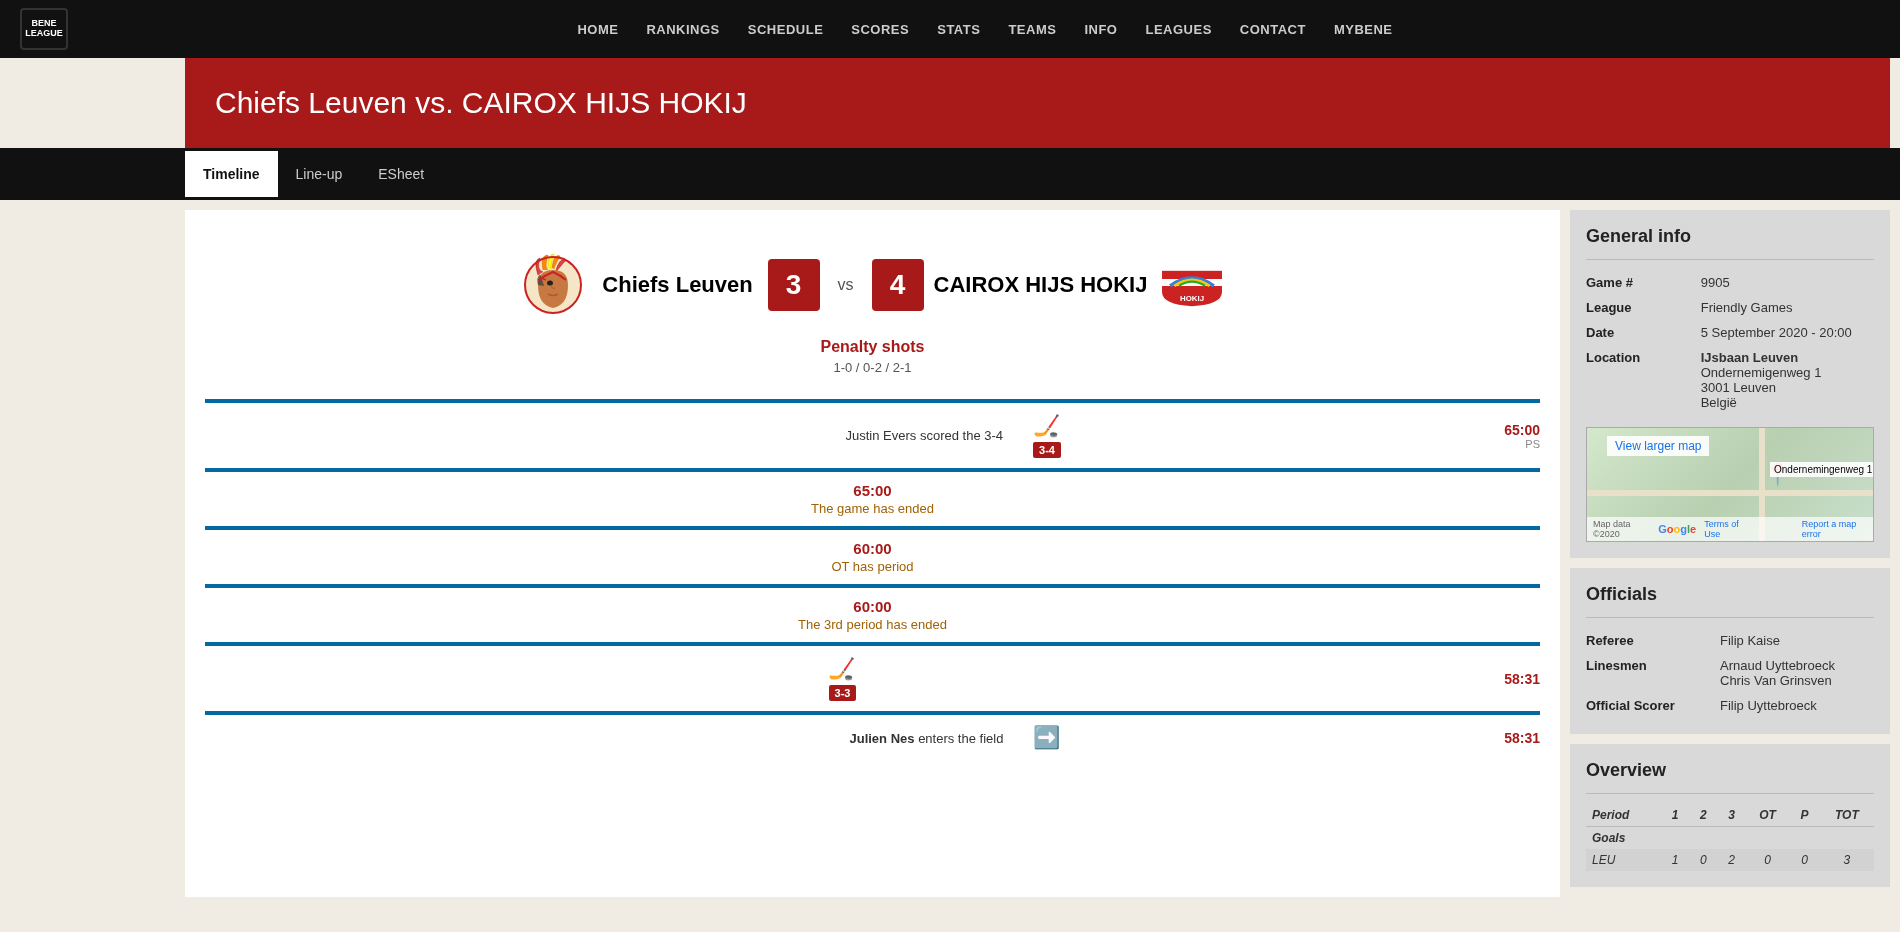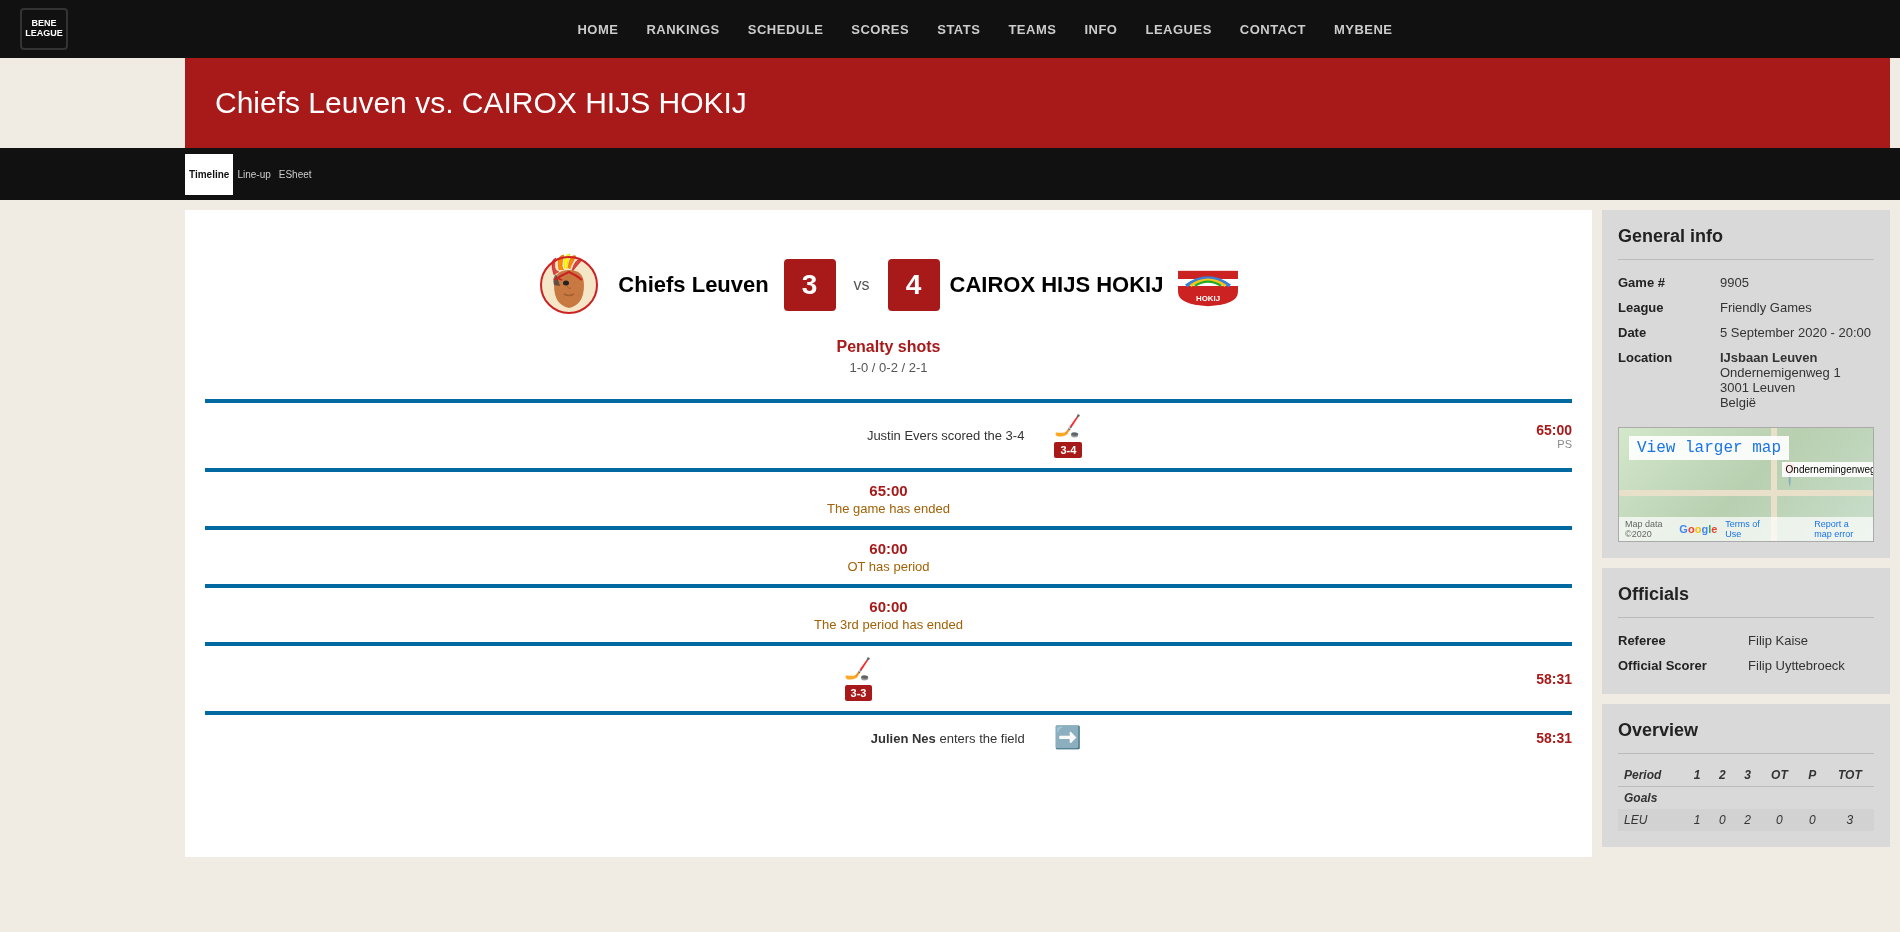--- a/index.html
+++ b/index.html
@@ -45,23 +45,23 @@
     
     .tabs-bar {
       background: #111;
       padding: 0 0 0 185px;
       display: flex;
       align-items: center;
       height: 52px;
     }
     .tab-item {
       color: #ccc;
-      padding: 15px 4px;
+      padding: 15px 18px;
       cursor: pointer;
-      font-size: 10px;
+      font-size: 14px;
       text-decoration: none;
       display: block;
     }
     .tab-item.active {
       background: #fff;
       color: #111;
       font-weight: 600;
     }
 
     
@@ -197,21 +197,21 @@
       color: #888;
       text-align: right;
     }
     .enter-icon {
       font-size: 22px;
       color: #333;
     }
 
     
     .sidebar {
-      width: 288px;
+      width: 320px;
       flex-shrink: 0;
     }
     .sidebar-card {
       background: #d9d9d9;
       padding: 16px;
       margin-bottom: 10px;
     }
     .sidebar-card h2 {
       font-size: 18px;
       font-weight: 600;
@@ -274,28 +274,27 @@
     .map-pin {
       position: absolute;
       top: 30%;
       left: 62%;
       color: #d32f2f;
       font-size: 22px;
     }
     .map-link {
       position: absolute;
       top: 8px;
-      left: 10px;
+      left: 20px;
       background: rgba(255,255,255,0.9);
       padding: 3px 8px;
-      font-size: 16px;
+      font-size: 12px;
       color: #1a73e8;
       cursor: pointer;
       text-decoration: none;
-      font-family: Liberation Mono, monospace;
     }
     .map-label {
       position: absolute;
       top: 30%;
       left: 64%;
       background: rgba(255,255,255,0.9);
       font-size: 10px;
       padding: 2px 4px;
       white-space: nowrap;
     }
@@ -588,20 +587,27 @@
     </div>
 
     <div class="sidebar-card">
       <h2>Officials</h2>
       <hr class="divider">
       <table class="info-table">
         <tbody>
             <tr>
           <td>Referee</td>
           <td>Filip Kaise</td>
+        </tr>
+        <tr>
+          <td>Linesmen</td>
+          <td>
+            <span style="display:block;">Arnaud Uyttebroeck</span>
+            <span style="display:block;">Chris Van Grinsven</span>
+          </td>
         </tr>
         <tr>
           <td>Official Scorer</td>
           <td>Filip Uyttebroeck</td>
         </tr>
       </tbody>
         </table>
     </div>
 
     <div class="sidebar-card">

